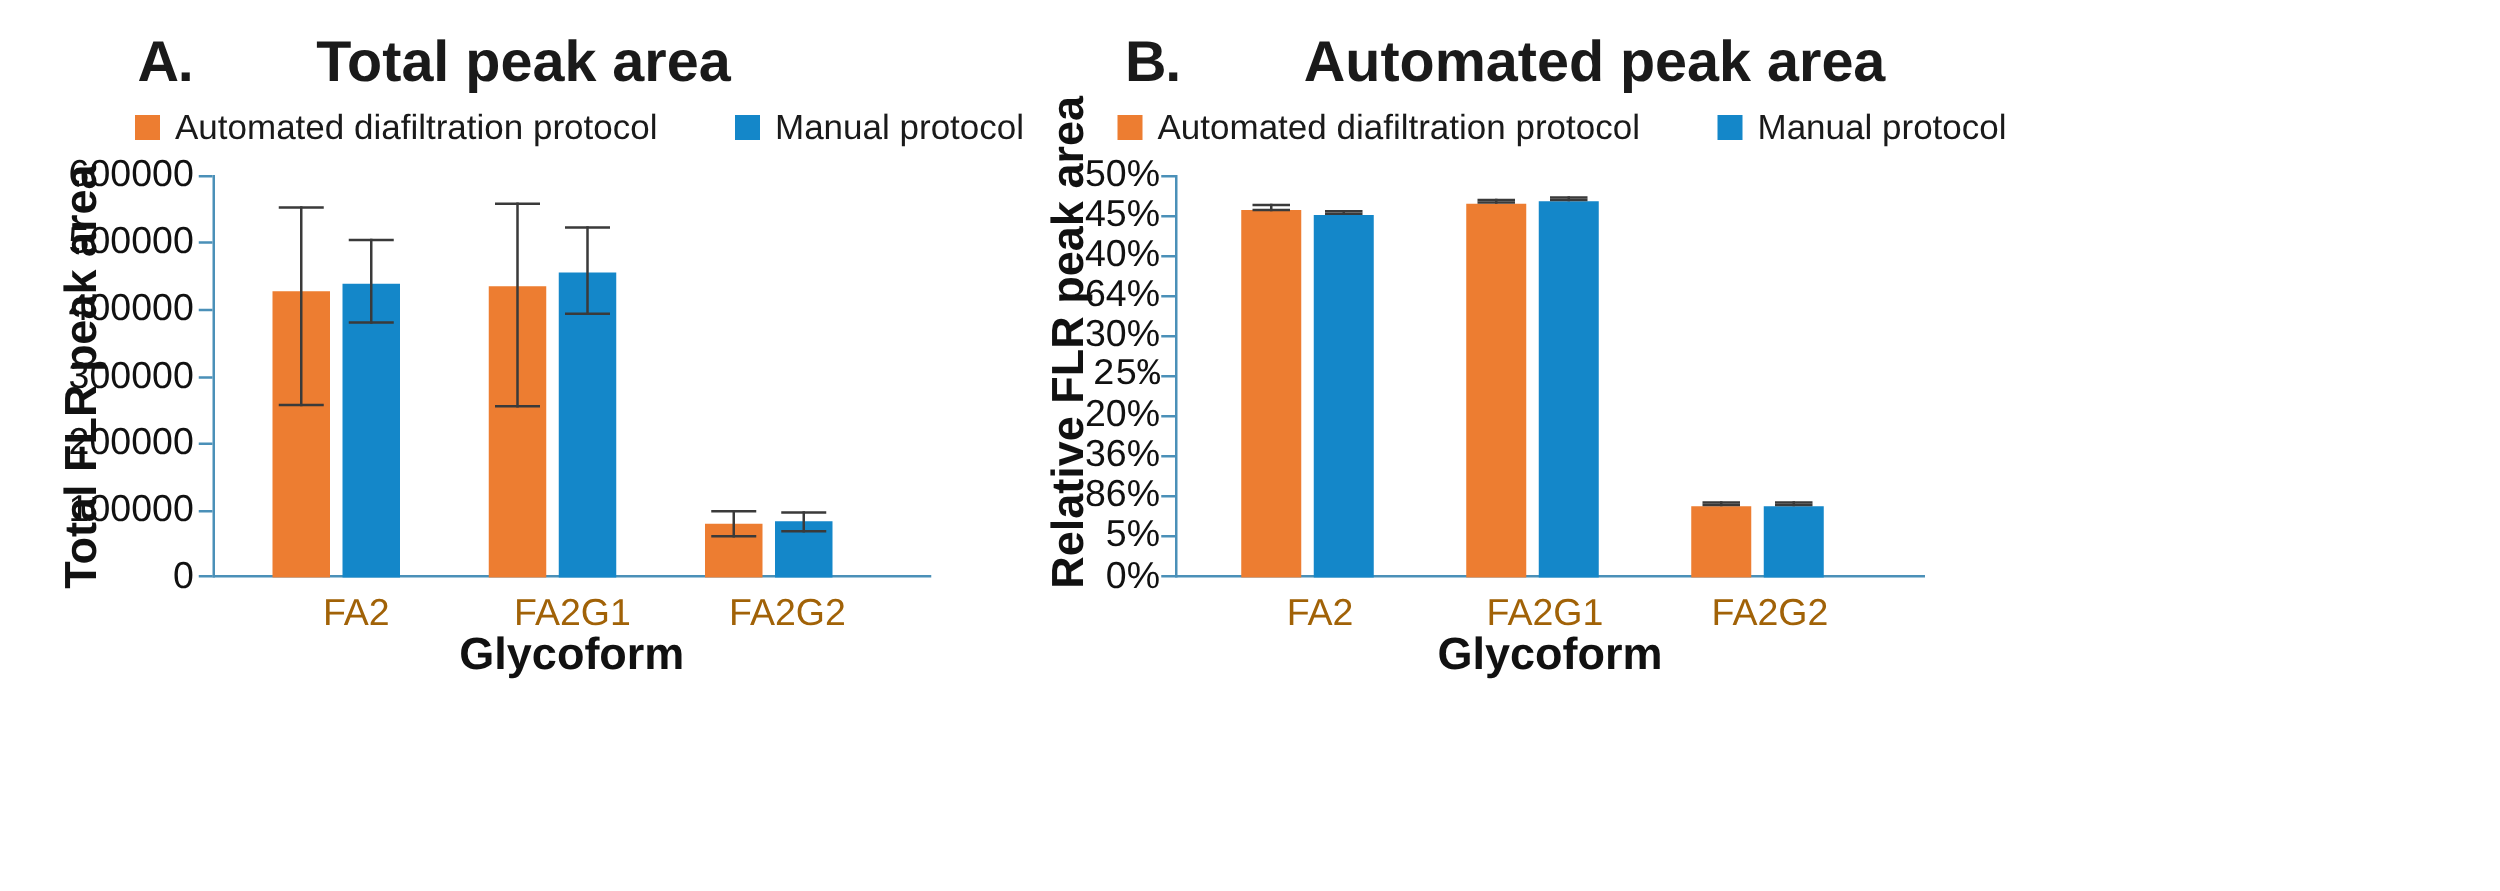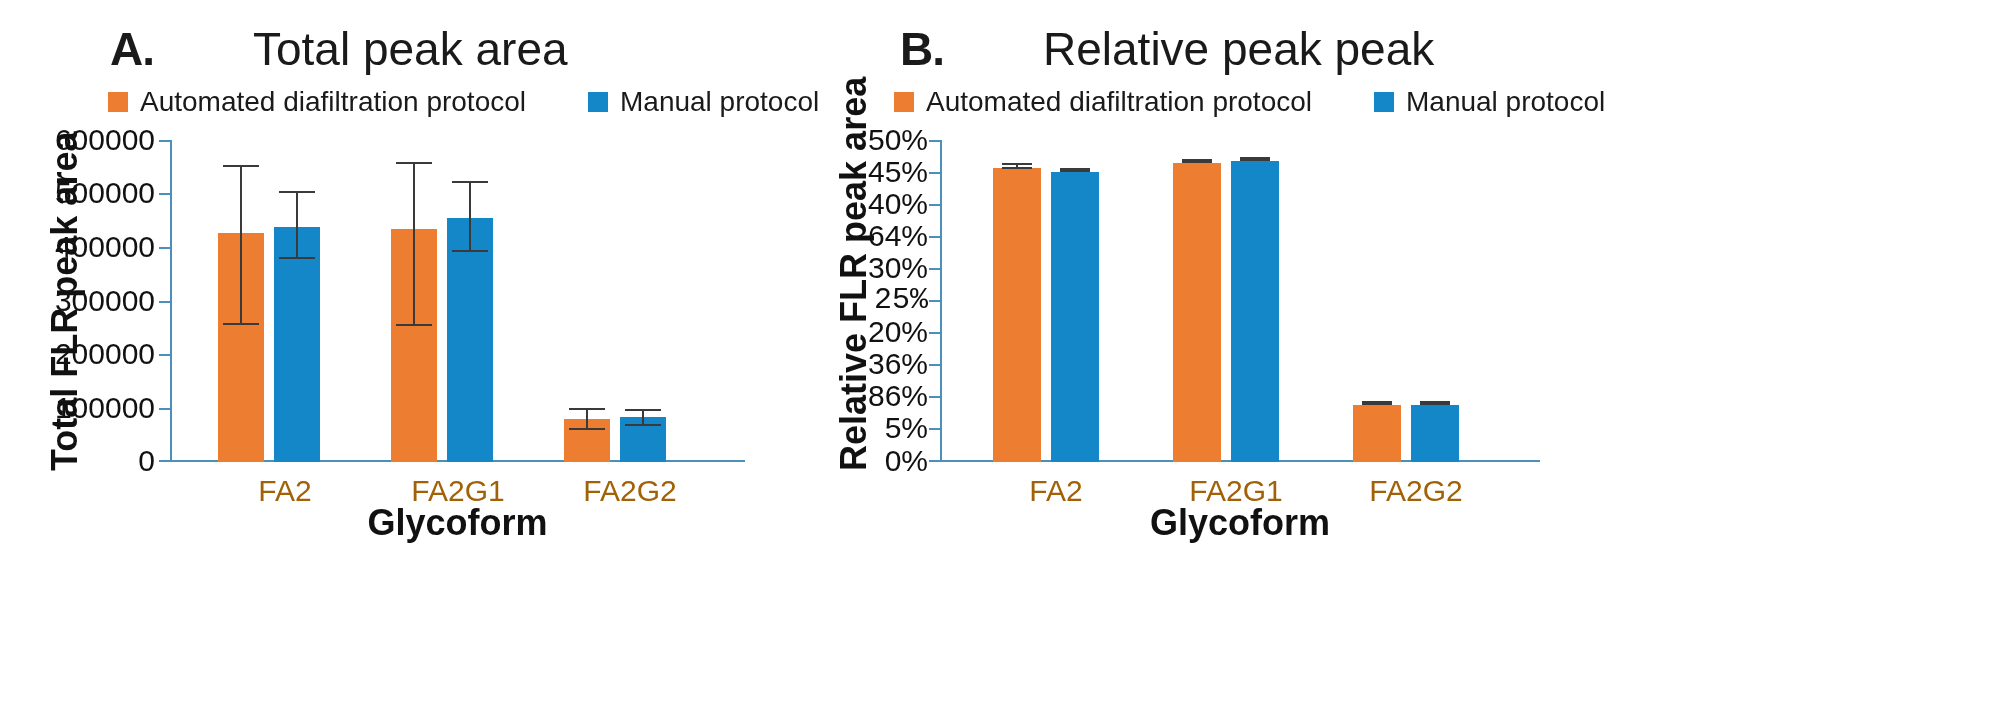--- a/index.html
+++ b/index.html
@@ -3,21 +3,21 @@
 <meta charset="utf-8">
 <style>
   html,body{margin:0;padding:0;background:#ffffff;}
   body{width:2000px;height:713px;font-family:"Liberation Sans",sans-serif;overflow:hidden;}
   .figure{position:relative;width:2000px;height:713px;background:#fff;}
   .panel{position:absolute;top:0;height:713px;}
   #panel-a{left:0;width:1000px;}
   #panel-b{left:790px;width:1210px;}
 
   .panel-letter{position:absolute;font-weight:bold;color:#1a1a1a;font-size:46px;letter-spacing:-1px;}
-  .panel-title{position:absolute;font-weight:normal;color:#1a1a1a;font-size:46px;white-space:nowrap;}
+  .panel-title{position:absolute;font-weight:bold;color:#1a1a1a;font-size:46px;white-space:nowrap;}
 
   .legend{position:absolute;display:flex;align-items:center;gap:16px;white-space:nowrap;}
   .legend-item{display:flex;align-items:center;gap:12px;justify-content:center;}
   .swatch{width:20px;height:20px;display:inline-block;}
   .legend-label{font-size:28px;color:#1a1a1a;}
 
   .ytitle{position:absolute;transform-origin:center center;transform:rotate(-90deg);
     font-weight:bold;font-size:36px;color:#111;white-space:nowrap;}
   .xtitle{position:absolute;font-weight:bold;font-size:36px;color:#111;text-align:center;}
 
@@ -123,21 +123,21 @@
       <div class="xtick-label" style="left:192px;top:334px;width:192px;">FA2G1</div>
       <div class="xtick-label" style="left:364px;top:334px;width:192px;">FA2G2</div>
     </div>
 
     <div class="xtitle" style="left:170px;top:502px;width:575px;">Glycoform</div>
   </div>
 
   <div class="panel" id="panel-b">
 
     <div class="panel-letter" style="left:110px;top:22px;">B.</div>
-    <div class="panel-title" style="left:253px;top:22px;">Relative peak peak</div>
+    <div class="panel-title" style="left:253px;top:22px;">Automated peak area</div>
 
     <div class="legend" style="left:104px;top:86px;">
       <div class="legend-item">
         <span class="swatch" style="background:#ED7D31;"></span>
         <span class="legend-label">Automated diafiltration protocol</span>
       </div>
       <div class="legend-item" style="margin-left:46px;">
         <span class="swatch" style="background:#1487C9;"></span>
         <span class="legend-label">Manual protocol</span>
       </div>

